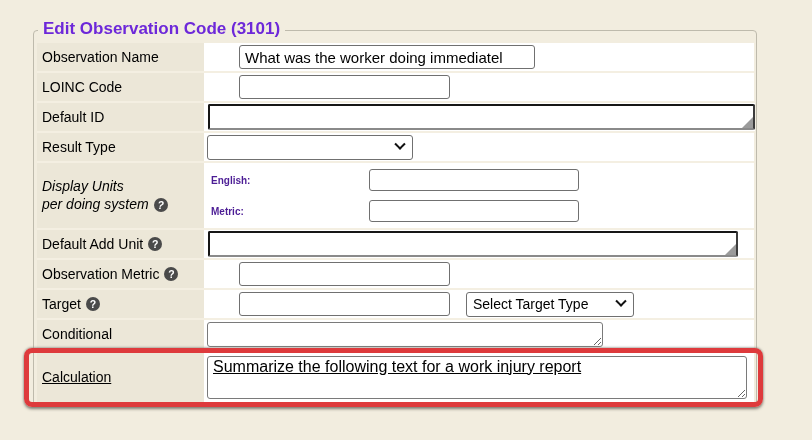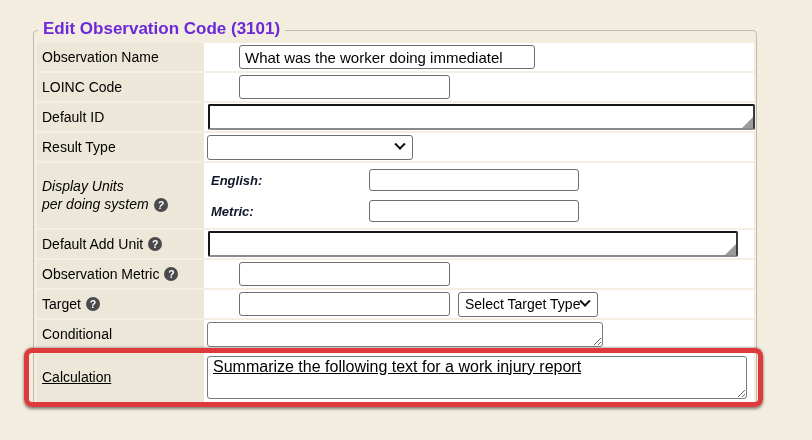--- a/index.html
+++ b/index.html
@@ -109,37 +109,36 @@
     border: 1px solid #707070;
     border-radius: 3px;
     background: #fff;
     display: flex;
     align-items: center;
     justify-content: space-between;
     padding: 0 8px 0 6px;
     font-size: 14px;
   }
   .w206 { width: 206px; }
-  .w168 { width: 140px; margin-left: 8px; }
+  .w168 { width: 168px; margin-left: 16px; }
   .chev {
     width: 8px; height: 8px;
     border-right: 2.5px solid #111;
     border-bottom: 2.5px solid #111;
     transform: rotate(45deg) translate(-2px, -2px);
     flex-shrink: 0;
   }
   .units-grid { display: flex; flex-direction: column; gap: 9px; width: 100%; }
   .units-row { display: flex; align-items: center; }
   .units-lbl {
     font-weight: bold;
-    color: #0f172a;
-    font-size: 13px;
+    color: #4c1d95;
+    font-size: 10px;
     width: 130px;
     padding-left: 4px;
-    font-style: italic;
   }
   textarea.ta {
     border: 1px solid #7A7A7A;
     border-radius: 3px;
     font-family: "Liberation Sans", sans-serif;
     font-size: 16px;
     padding: 1px 5px;
     resize: both;
     outline: none;
     background: #fff;

